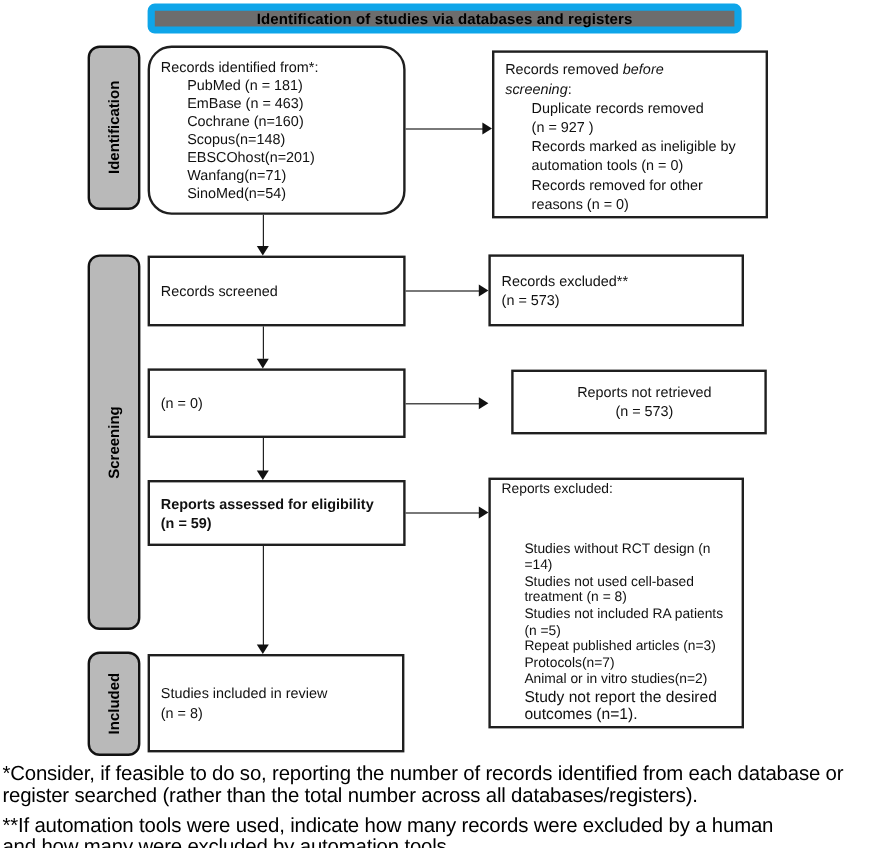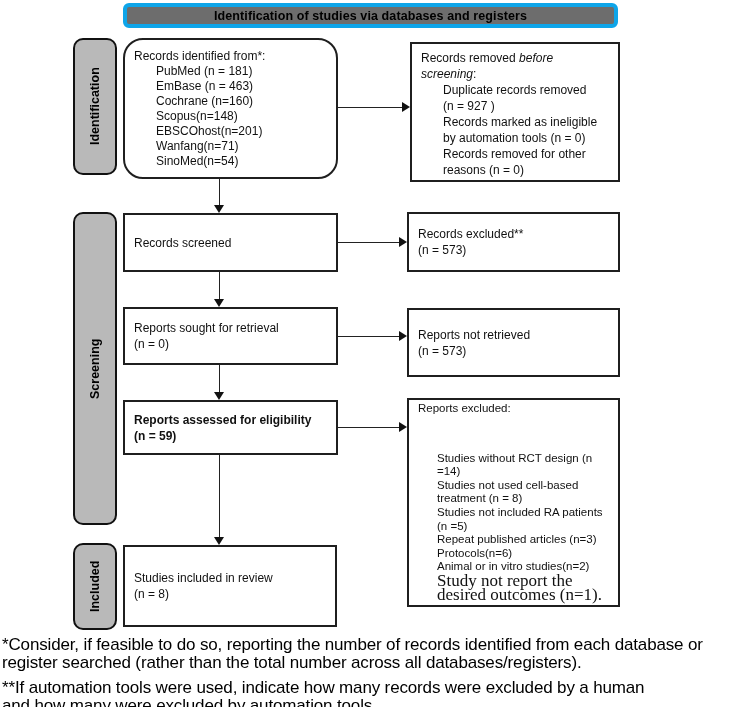--- a/index.html
+++ b/index.html
@@ -3,21 +3,21 @@
 <meta charset="utf-8">
 <style>
   html,body{margin:0;padding:0;background:#fff;}
   .canvas{
     position:relative;width:740px;height:707px;background:#fff;overflow:hidden;
     font-family:"Liberation Sans","DejaVu Sans",sans-serif;color:#111;
   }
   
   .banner{
     position:absolute;left:123px;top:3px;width:495px;height:25px;box-sizing:border-box;
-    background:var(--banner-fill,#6d6d6d);border:4px solid #0ea5e9;border-radius:6px;
+    background:var(--banner-fill,#6d6d6d);border:6px solid #0ea5e9;border-radius:6px;
     display:flex;align-items:center;justify-content:center;
     font-weight:bold;font-size:12.5px;color:#000;letter-spacing:.1px;
   }
   
   .stage{
     position:absolute;left:73px;width:44px;box-sizing:border-box;
     background:var(--stage-fill,#b9b9b9);border:2px solid #111;border-radius:10px;
     display:flex;align-items:center;justify-content:center;
     writing-mode:vertical-rl;transform:rotate(180deg);
     font-weight:bold;font-size:12.5px;color:#000;
@@ -25,33 +25,33 @@
   #stage-identification{top:38px;height:137px;}
   #stage-screening{top:212px;height:313px;}
   #stage-included{top:543px;height:87px;}
   
   .fbox{
     position:absolute;background:#fff;border:2px solid #1f1f1f;box-sizing:border-box;
     font-size:12px;line-height:15px;color:#111;
   }
   .listbox{display:flex;flex-direction:column;justify-content:center;}
   #box-identified{left:123px;top:38px;width:215px;height:141px;padding:2px 6px 2px 9px;border-radius:20px;}
-  #box-removed{left:410px;top:42px;width:210px;height:140px;padding:6px 9px 2px 9px;line-height:16px;}
+  #box-removed{left:410px;top:42px;width:230px;height:140px;padding:6px 9px 2px 9px;line-height:16px;}
   #box-screened{left:123px;top:213px;width:215px;height:59px;}
   #box-records-excluded{left:407px;top:212px;width:213px;height:60px;}
   #box-sought{left:123px;top:307px;width:215px;height:58px;}
-  #box-not-retrieved{left:407px;top:308px;width:213px;height:69px;}
+  #box-not-retrieved{left:426px;top:308px;width:213px;height:54px;text-align:center;}
   #box-assessed{left:123px;top:400px;width:215px;height:55px;font-weight:bold;}
   #box-reports-excluded{left:407px;top:398px;width:213px;height:209px;padding:2px 3px 2px 9px;font-size:11.5px;line-height:13.6px;gap:36px;}
   #box-included{left:123px;top:545px;width:214px;height:82px;}
   .two-line{display:flex;flex-direction:column;justify-content:center;padding-left:9px;line-height:16px;}
   .indent-list{margin:0;padding:0 0 0 22px;list-style:none;}
   #box-reports-excluded .indent-list{padding-left:19px;}
   .removed-title{max-width:165px;}
-  #box-reports-excluded li:last-child{font-size:17px;line-height:14.6px;font-family:Liberation Serif, serif;}
+  #box-reports-excluded li:last-child{font-size:13px;line-height:14.6px;}
   
   .vline{position:absolute;width:1.5px;background:#222;}
   .hline{position:absolute;height:1.5px;background:#222;}
   .head-down{position:absolute;width:0;height:0;border-left:5px solid transparent;border-right:5px solid transparent;border-top:8px solid #111;}
   .head-right{position:absolute;width:0;height:0;border-top:5px solid transparent;border-bottom:5px solid transparent;border-left:8px solid #111;}
   
   .footnote{position:absolute;left:2px;font-size:17px;line-height:18px;letter-spacing:-0.15px;color:#000;}
   #footnote-1{top:636px;max-width:738px;}
   #footnote-2{top:679px;max-width:660px;}
 </style>
@@ -91,42 +91,41 @@
   <div class="fbox two-line" id="box-screened">
     <div>Records screened</div>
   </div>
 
   <div class="fbox two-line" id="box-records-excluded">
     <div>Records excluded**</div>
     <div>(n = 573)</div>
   </div>
 
   <div class="fbox two-line" id="box-sought">
-    <div>Reports sought for retrieval</div>
     <div>(n = 0)</div>
   </div>
 
   <div class="fbox two-line" id="box-not-retrieved">
     <div>Reports not retrieved</div>
     <div>(n = 573)</div>
   </div>
 
   <div class="fbox two-line" id="box-assessed">
     <div>Reports assessed for eligibility</div>
     <div>(n = 59)</div>
   </div>
 
   <div class="fbox listbox" id="box-reports-excluded">
     <div>Reports excluded:</div>
     <ul class="indent-list">
       <li>Studies without RCT design (n =14)</li>
       <li>Studies not used cell-based treatment (n&nbsp;=&nbsp;8)</li>
       <li>Studies not included RA patients (n&nbsp;=5)</li>
       <li>Repeat published articles (n=3)</li>
-      <li>Protocols(n=6)</li>
+      <li>Protocols(n=7)</li>
       <li>Animal or in vitro studies(n=2)</li>
       <li>Study not report the desired outcomes (n=1).</li>
     </ul>
   </div>
 
   <div class="fbox two-line" id="box-included">
     <div>Studies included in review</div>
     <div>(n = 8)</div>
   </div>
 

